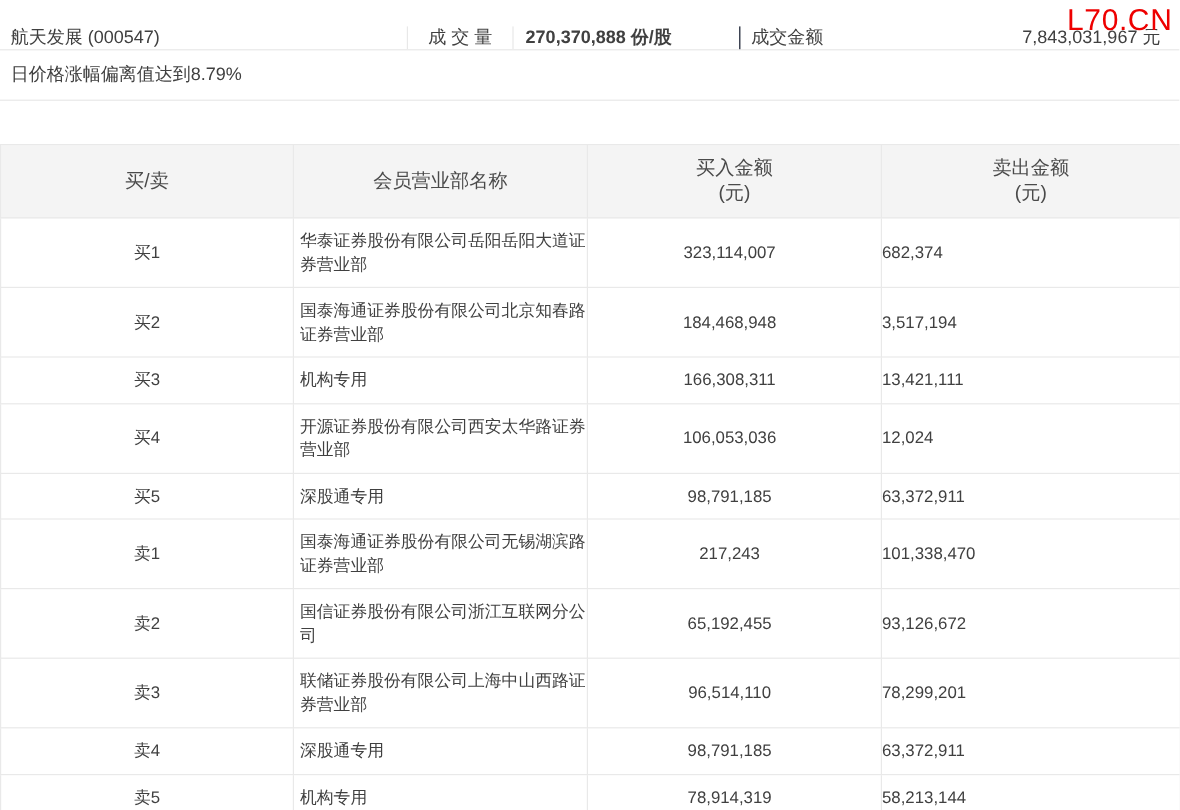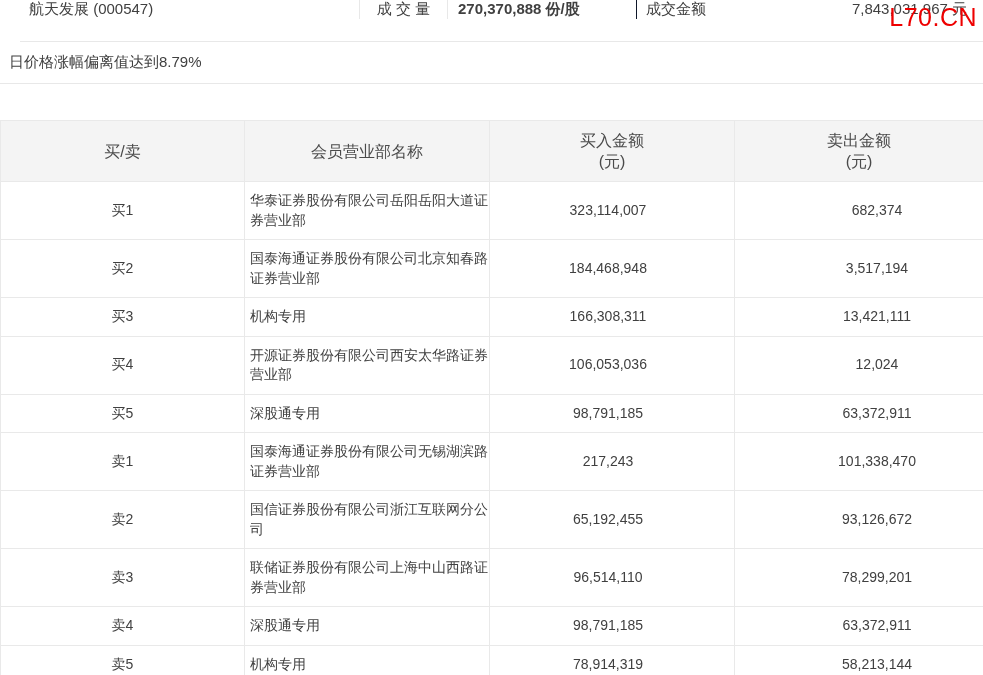--- a/index.html
+++ b/index.html
@@ -8,25 +8,24 @@
     background: #ffffff;
     font-family: "Liberation Sans", "DejaVu Sans", sans-serif;
     color: #404040;
     overflow: hidden;
     position: relative;
   }
 
   
   .topbar {
     display: flex;
-    align-items: flex-start;
+    align-items: flex-end;
     height: 42px;
     border-bottom: 1px solid #e8e8e8;
     font-size: 15px;
-    margin-left: 20px;
   }
   .topbar .cell { display: flex; align-items: center; }
   .c-stock   { width: 340px; padding-left: 9px; border-right: 1px solid #e8e8e8; }
   .c-vol-lbl { width: 88px;  justify-content: center; border-right: 1px solid #e8e8e8; }
   .c-vol-val { width: 189px; padding-left: 10px; border-right: 1px solid #0f172a; font-weight: bold; }
   .c-amt-lbl { padding-left: 9px; }
   .c-amt-val { margin-left: auto; padding-right: 16px; }
 
   
   .notice {
@@ -57,21 +56,21 @@
     line-height: 21px;
   }
   td {
     padding: 9px 0;
     line-height: 19.5px;
     vertical-align: middle;
   }
   td.side   { text-align: center; }
   td.branch { text-align: left; padding-left: 5px; padding-right: 1px; word-break: break-all; }
   td.buy    { text-align: center; padding-right: 8px;  }
-  td.sell   { text-align: center; padding-right: 12px; padding-left: 48px; }
+  td.sell   { text-align: left; padding-right: 12px; }
 
   
   .watermark {
     position: absolute;
     top: 0px;
     right: 6px;
     font-size: 25px;
     line-height: 34px;
     color: #ee0000;
     letter-spacing: 0.5px;

